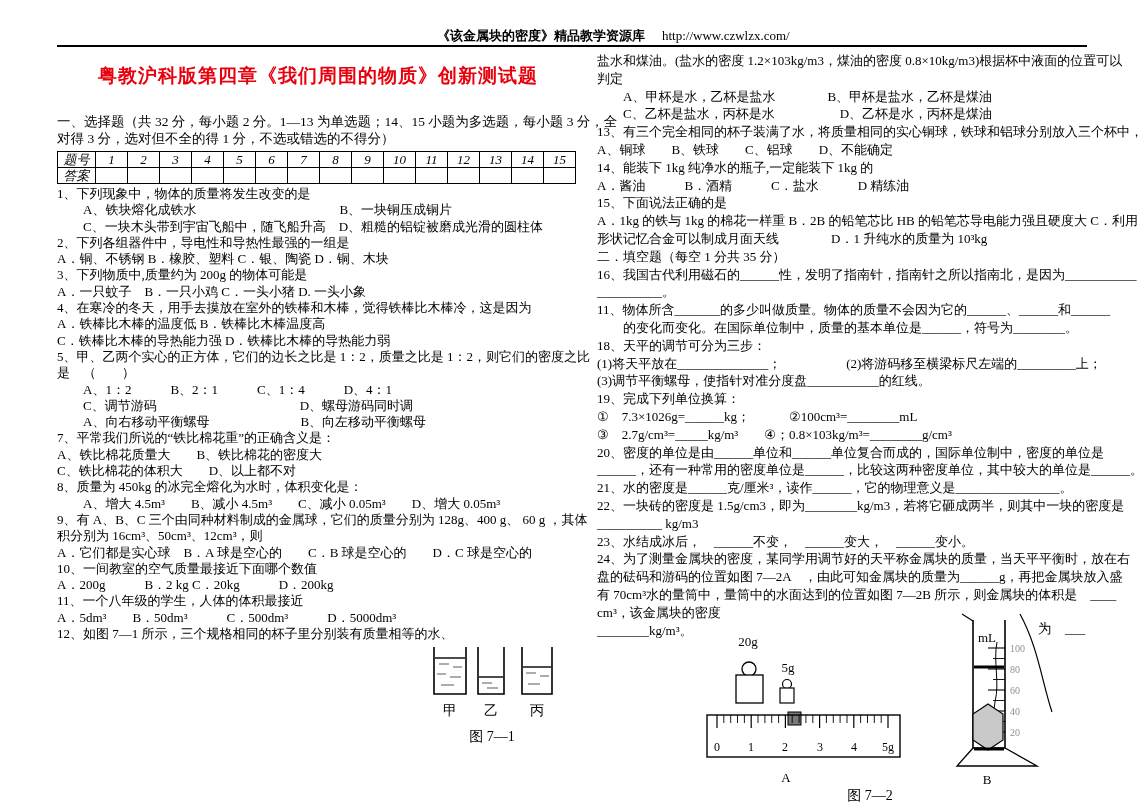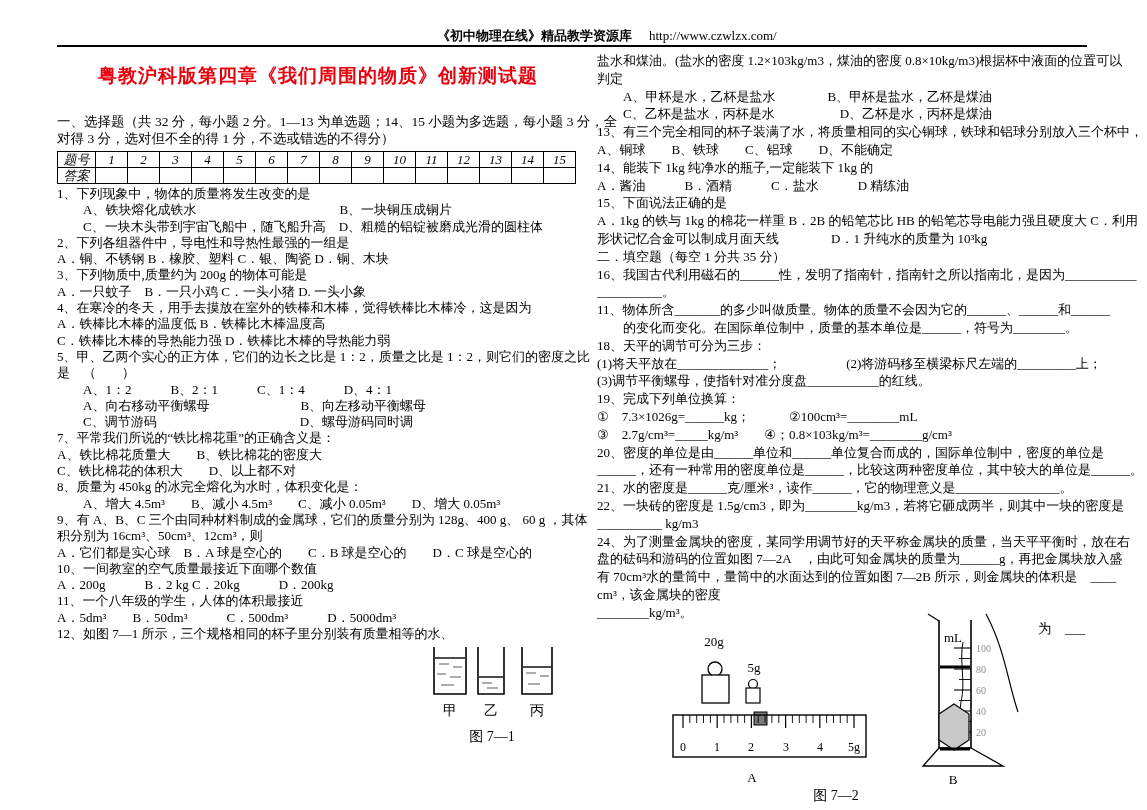--- a/index.html
+++ b/index.html
@@ -29,31 +29,31 @@
 
   table.answer-table { border-collapse:collapse; margin-top:4px; margin-bottom:2px;font-style:italic; }
   table.answer-table td {
     border:1px solid #000; width:32px; height:16px; text-align:center;
     font-size:13px; padding:0; line-height:15px;
   }
   table.answer-table td.rowlabel { width:38px; }
 
   .figure { position:absolute; }
   .fig1 { left:430px; top:641px; width:140px; height:112px; }
-  .fig2 { left:656px; top:612px; width:430px; height:196px; }
+  .fig2 { left:690px; top:612px; width:430px; height:196px; }
   .q24-fragment { position:absolute; left:1038px; top:620px; font-size:13.5px; white-space:pre; }
   svg { display:block; }
   svg text { font-family:"Liberation Serif","DejaVu Serif",serif; }
 </style>
 </head>
 <body>
 
 <div class="page">
 
-  <div class="site-header"><span class="site-name">《初中物理在线》精品教学资源库</span><span class="site-url">http://www.czwlzx.com/</span></div>
+  <div class="site-header"><span class="site-name">《该金属块的密度》精品教学资源库</span><span class="site-url">http://www.czwlzx.com/</span></div>
   <div class="header-rule"></div>
 
   <div class="col-left">
     <div class="doc-title">粤教沪科版第四章《我们周围的物质》创新测试题</div>
     <div class="sec-heading">一、选择题（共 32 分，每小题 2 分。1—13 为单选题；14、15 小题为多选题，每小题 3 分，全</div>
     <div class="sec-heading">对得 3 分，选对但不全的得 1 分，不选或错选的不得分）</div>
 
     <table class="answer-table">
       <tbody>
           <tr>
@@ -102,22 +102,22 @@
         <div class="line">2、下列各组器件中，导电性和导热性最强的一组是</div>
         <div class="line">A．铜、不锈钢 B．橡胶、塑料 C．银、陶瓷 D．铜、木块</div>
         <div class="line">3、下列物质中,质量约为 200g 的物体可能是</div>
         <div class="line">A．一只蚊子　B．一只小鸡 C．一头小猪 D. 一头小象</div>
         <div class="line">4、在寒冷的冬天，用手去摸放在室外的铁棒和木棒，觉得铁棒比木棒冷，这是因为</div>
         <div class="line">A．铁棒比木棒的温度低 B．铁棒比木棒温度高</div>
         <div class="line">C．铁棒比木棒的导热能力强 D．铁棒比木棒的导热能力弱</div>
         <div class="line">5、甲、乙两个实心的正方体，它们的边长之比是 1：2，质量之比是 1：2，则它们的密度之比</div>
         <div class="line">是　（　　）</div>
         <div class="line">　　A、1：2　　　B、2：1　　　C、1：4　　　D、4：1</div>
+        <div class="line">　　C、调节游码　　　　　　　　　　　D、螺母游码同时调</div>
         <div class="line">　　A、向右移动平衡螺母　　　　　　　B、向左移动平衡螺母</div>
-        <div class="line">　　C、调节游码　　　　　　　　　　　D、螺母游码同时调</div>
         <div class="line">7、平常我们所说的“铁比棉花重”的正确含义是：</div>
         <div class="line">A、铁比棉花质量大　　B、铁比棉花的密度大</div>
         <div class="line">C、铁比棉花的体积大　　D、以上都不对</div>
         <div class="line">8、质量为 450kg 的冰完全熔化为水时，体积变化是：</div>
         <div class="line">　　A、增大 4.5m³　　B、减小 4.5m³　　C、减小 0.05m³　　D、增大 0.05m³</div>
         <div class="line">9、有 A、B、C 三个由同种材料制成的金属球，它们的质量分别为 128g、400 g、 60 g ，其体</div>
         <div class="line">积分别为 16cm³、50cm³、12cm³，则</div>
         <div class="line">A．它们都是实心球　B．A 球是空心的　　C．B 球是空心的　　D．C 球是空心的</div>
         <div class="line">10、一间教室的空气质量最接近下面哪个数值</div>
         <div class="line">A．200g　　　B．2 kg C．20kg　　　D．200kg</div>
@@ -149,20 +149,21 @@
         <div class="line">(1)将天平放在______________；　　　　　(2)将游码移至横梁标尺左端的_________上；</div>
         <div class="line">(3)调节平衡螺母，使指针对准分度盘___________的红线。</div>
         <div class="line">19、完成下列单位换算：</div>
         <div class="line">①　7.3×1026g=______kg；　　　②100cm³=________mL</div>
         <div class="line">③　2.7g/cm³=_____kg/m³　　④；0.8×103kg/m³=________g/cm³</div>
         <div class="line">20、密度的单位是由______单位和______单位复合而成的，国际单位制中，密度的单位是</div>
         <div class="line">______，还有一种常用的密度单位是______，比较这两种密度单位，其中较大的单位是______。</div>
         <div class="line">21、水的密度是______克/厘米³，读作______，它的物理意义是________________。</div>
         <div class="line">22、一块砖的密度是 1.5g/cm3，即为________kg/m3，若将它砸成两半，则其中一块的密度是</div>
         <div class="line">__________ kg/m3</div>
+        <div class="line">23、水结成冰后，　______不变，　______变大，　______变小。</div>
         <div class="line">24、为了测量金属块的密度，某同学用调节好的天平称金属块的质量，当天平平衡时，放在右</div>
         <div class="line">盘的砝码和游码的位置如图 7—2A　，由此可知金属块的质量为______g，再把金属块放入盛</div>
         <div class="line">有 70cm³水的量筒中，量筒中的水面达到的位置如图 7—2B 所示，则金属块的体积是　____</div>
         <div class="line">cm³，该金属块的密度</div>
         <div class="line">________kg/m³。</div>
       </div>
   </div>
 
   <div class="q24-fragment">为　___</div>
 

